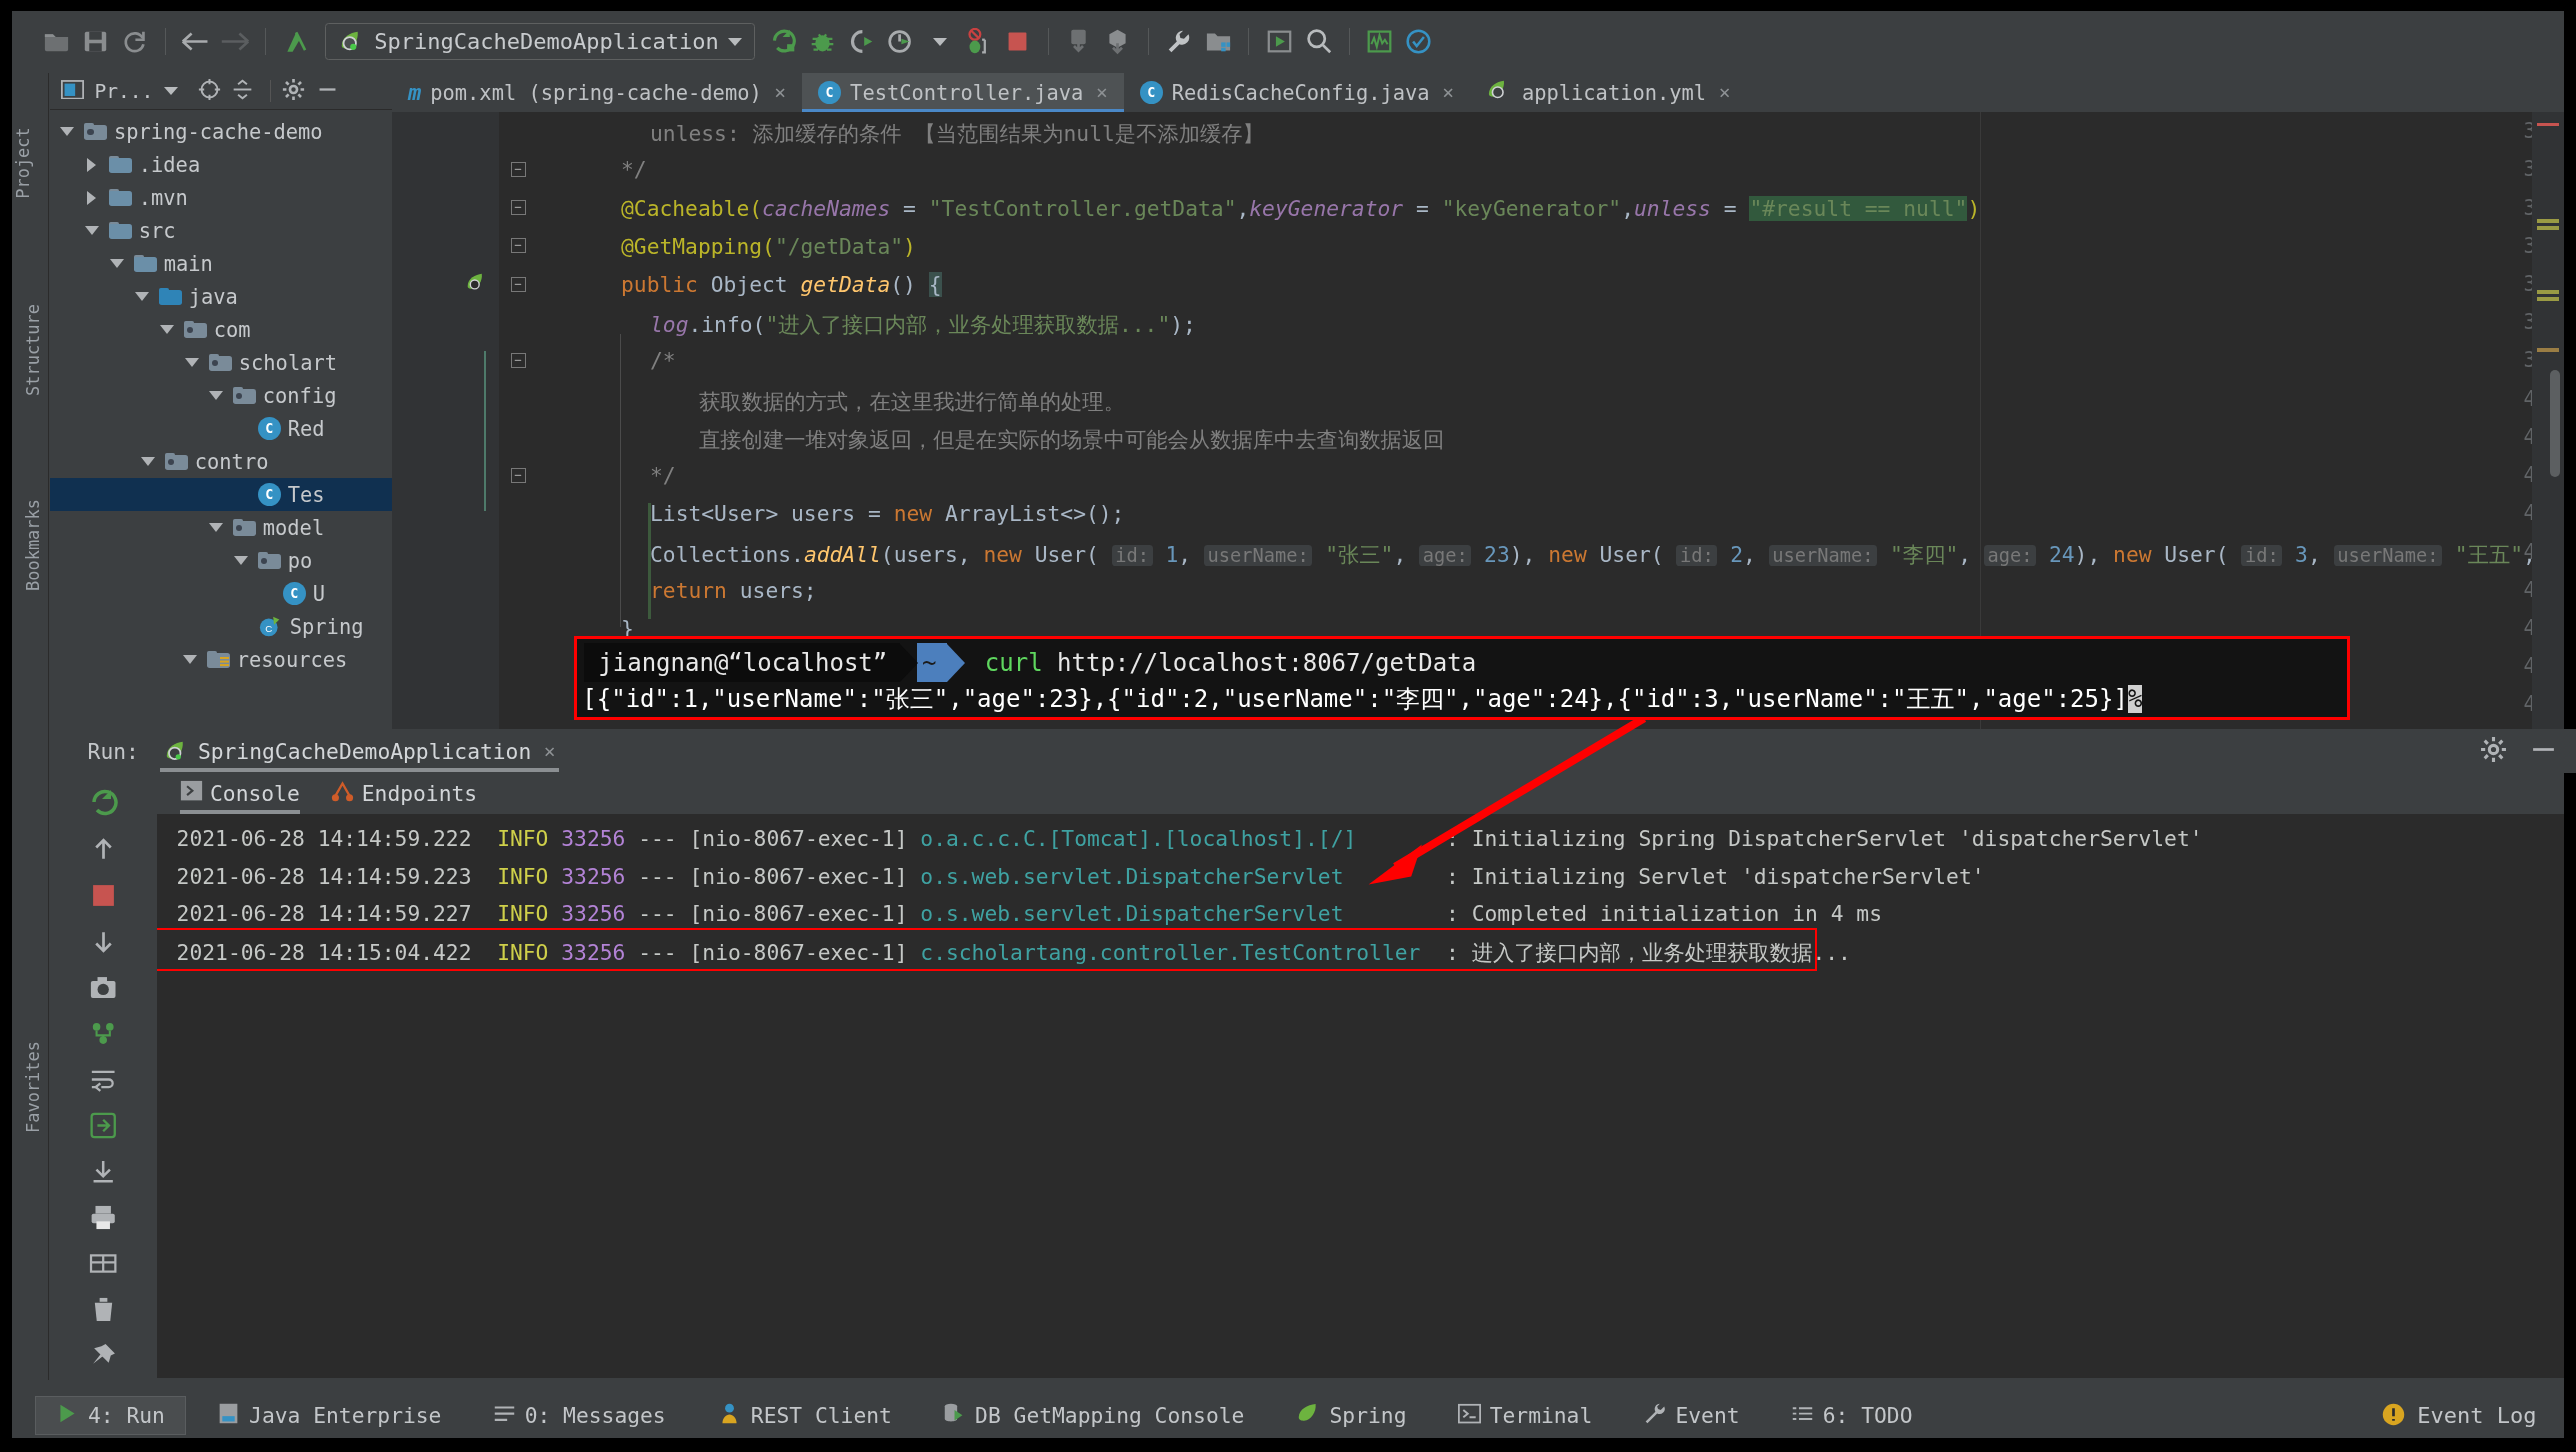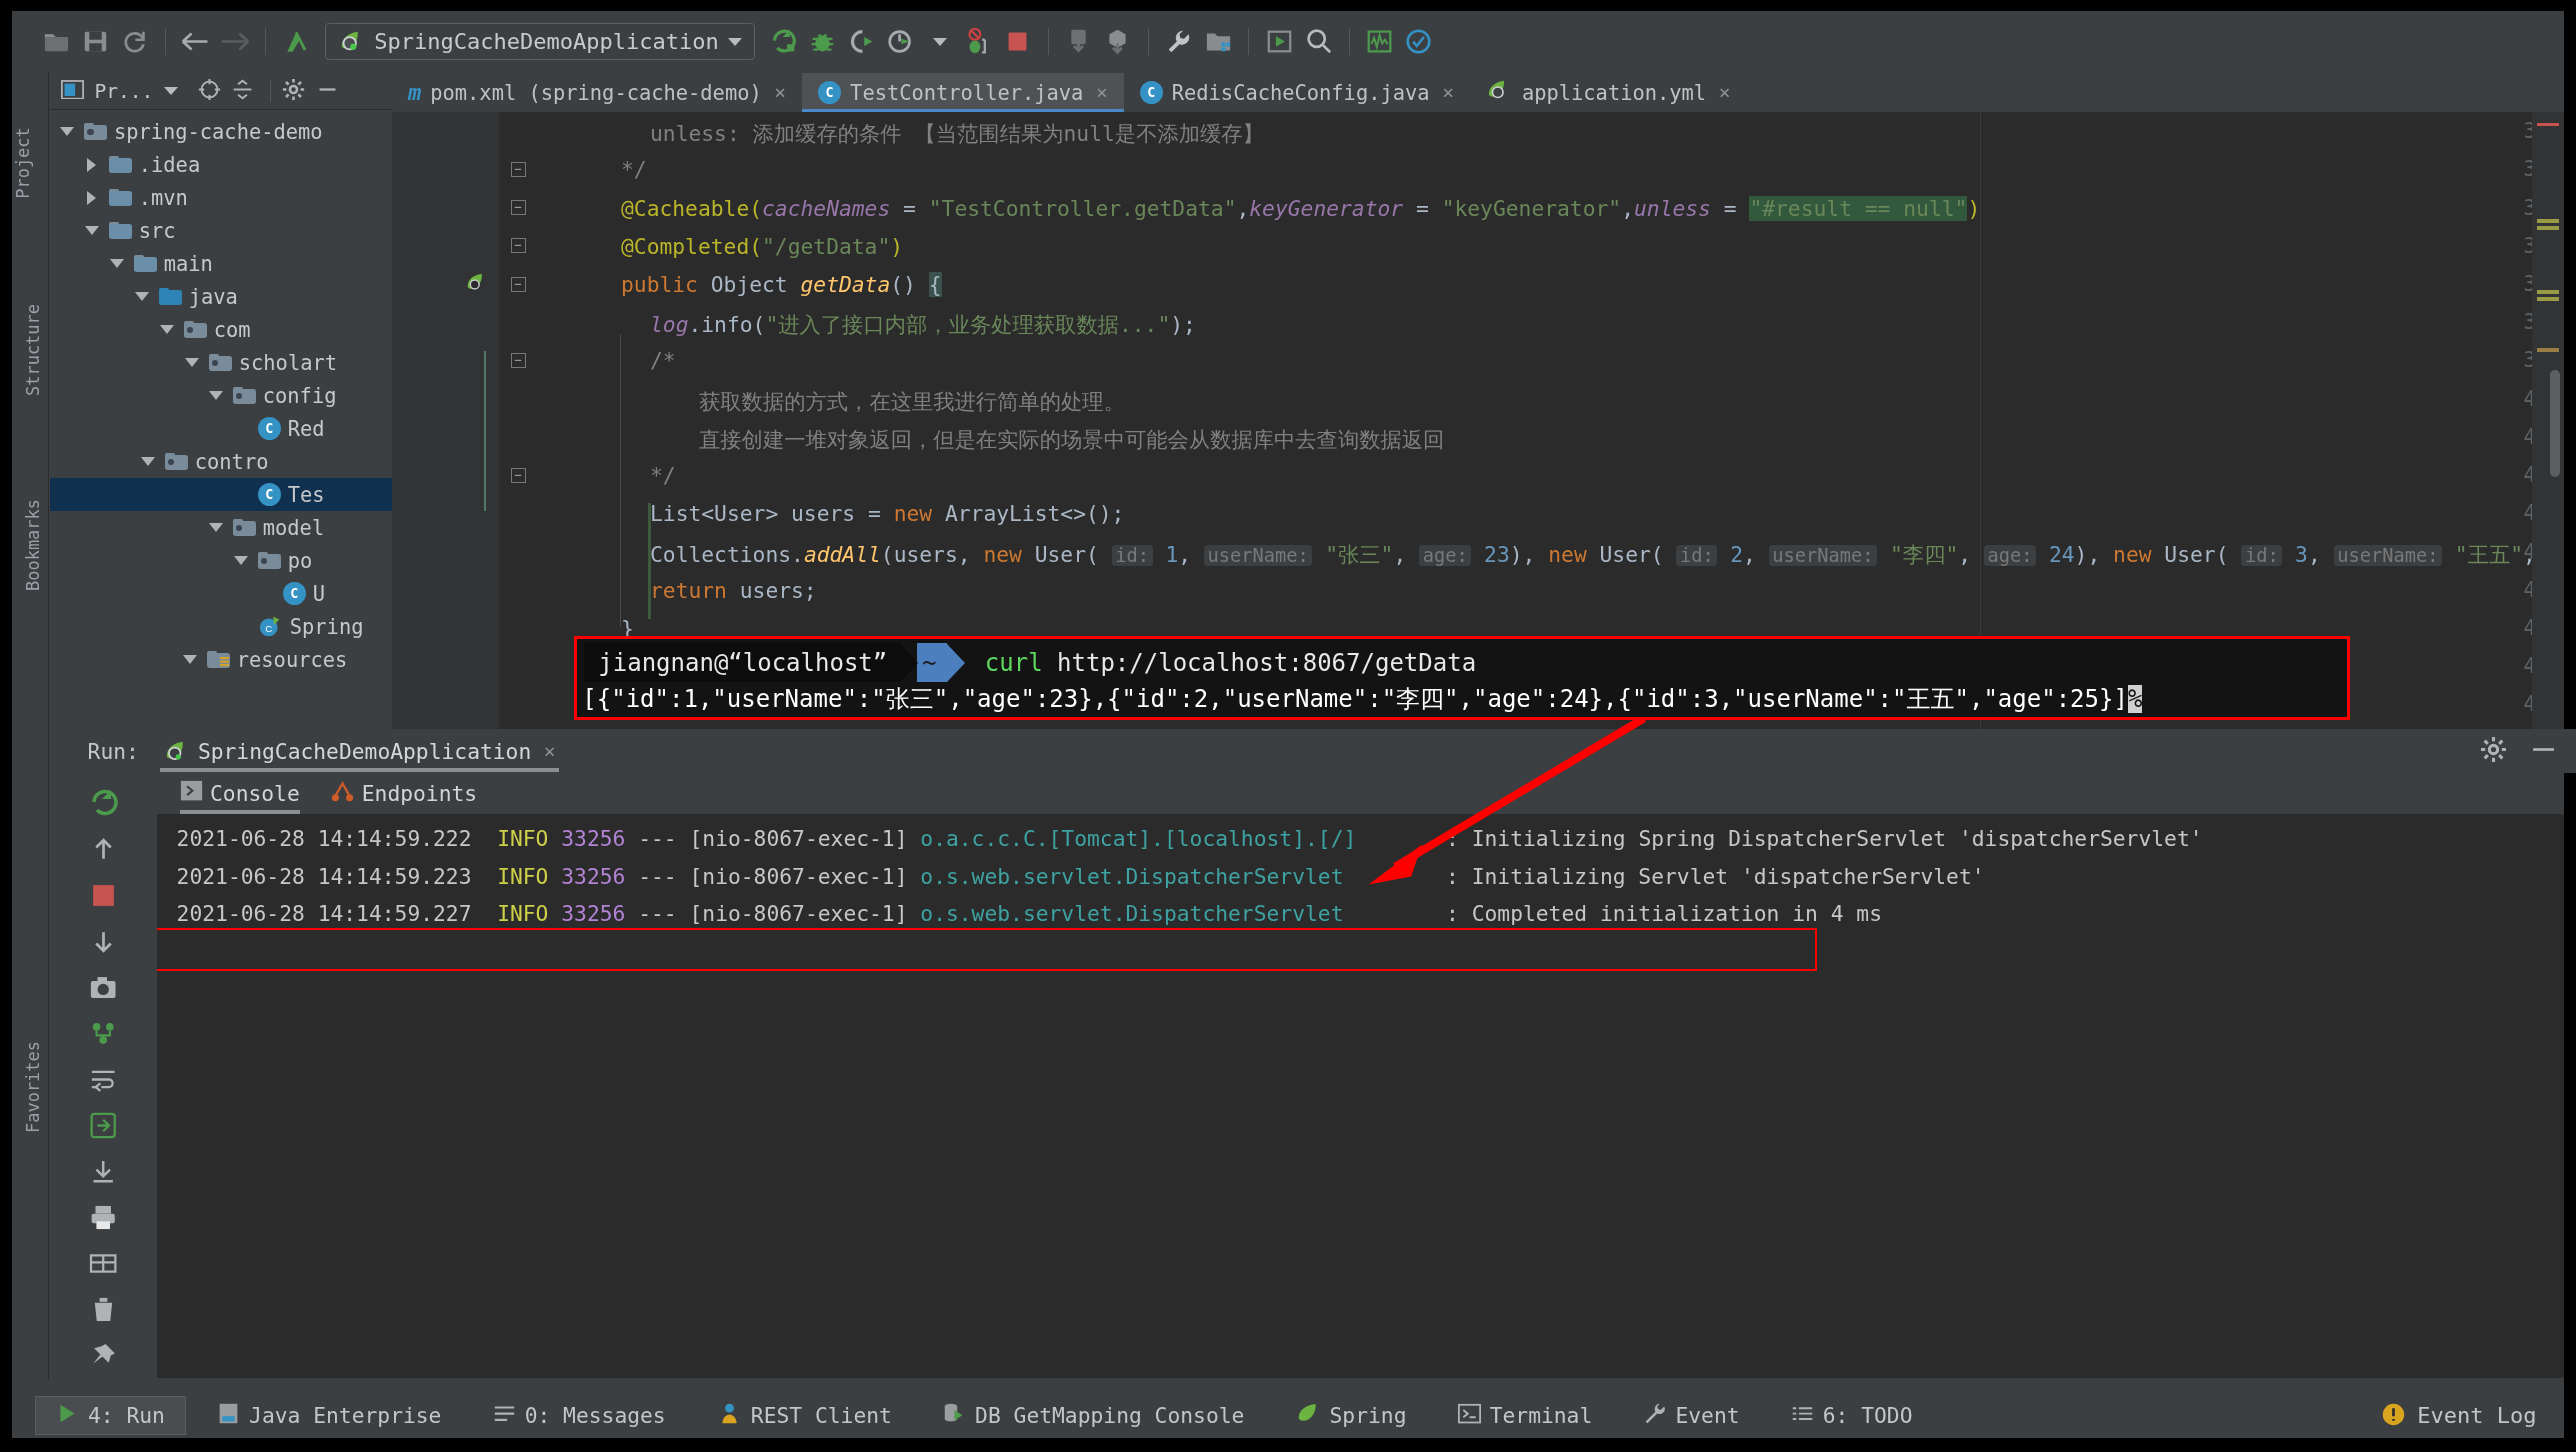--- a/index.html
+++ b/index.html
@@ -660,21 +660,21 @@
           <path d="M3 16C3 7 12 3 19 2c1 8-4 16-11 17-3 0-5-1-5-3z" fill="#6db33f"></path>
           <circle cx="11" cy="14" r="5" fill="#2b2b2b" stroke="#cfd2d4" stroke-width="1.6"></circle>
         </svg>
     </div>
 
     <div class="code-line" style="top:7.1px; left:258px;"><span class="c">unless: 添加缓存的条件 【当范围结果为null是不添加缓存】</span></div>
     <div class="code-line" style="top:45px; left:229px;"><span class="c">*/</span></div>
 
     <div class="code-line" style="top:84px; left:229px;"><span class="an">@Cacheable(</span><span class="f">cacheNames</span> = <span class="s">"TestController.getData"</span>,<span class="f">keyGenerator</span> = <span class="s">"keyGenerator"</span>,<span class="f">unless</span> = <span class="s res-hl">"#result == null"</span><span class="an">)</span></div>
 
-    <div class="code-line" style="top:122px; left:229px;"><span class="an">@Completed(</span><span class="s">"/getData"</span><span class="an">)</span></div>
+    <div class="code-line" style="top:122px; left:229px;"><span class="an">@GetMapping(</span><span class="s">"/getData"</span><span class="an">)</span></div>
 
     <div class="code-line" style="top:160px; left:229px;"><span class="k">public</span> Object <span class="mi">getData</span>() <span class="brace-hl">{</span></div>
 
     <div class="code-line" style="top:198px; left:258px;"><span class="f">log</span>.info(<span class="s">"进入了接口内部，业务处理获取数据..."</span>);</div>
 
     <div class="code-line" style="top:236px; left:258px;"><span class="c">/*</span></div>
     <div class="code-line" style="top:275px; left:307px;"><span class="c">获取数据的方式，在这里我进行简单的处理。</span></div>
     <div class="code-line" style="top:313px; left:307px;"><span class="c">直接创建一堆对象返回，但是在实际的场景中可能会从数据库中去查询数据返回</span></div>
     <div class="code-line" style="top:351px; left:258px;"><span class="c">*/</span></div>
 
@@ -841,20 +841,21 @@
         </div>
       </div>
 
     <div class="console">
       <div class="log-line" style="top:12.4px;"><span>2021-06-28 14:14:59.222</span>  <span class="lg-info">INFO</span> <span class="lg-pid">33256</span> <span>---</span> <span>[nio-8067-exec-1]</span> <span class="lg-cls">o.a.c.c.C.[Tomcat].[localhost].[/]</span>       <span>:</span> <span>Initializing Spring DispatcherServlet 'dispatcherServlet'</span></div>
 
       <div class="log-line" style="top:50px;"><span>2021-06-28 14:14:59.223</span>  <span class="lg-info">INFO</span> <span class="lg-pid">33256</span> <span>---</span> <span>[nio-8067-exec-1]</span> <span class="lg-cls">o.s.web.servlet.DispatcherServlet</span>        <span>:</span> <span>Initializing Servlet 'dispatcherServlet'</span></div>
 
       <div class="log-line" style="top:87px;"><span>2021-06-28 14:14:59.227</span>  <span class="lg-info">INFO</span> <span class="lg-pid">33256</span> <span>---</span> <span>[nio-8067-exec-1]</span> <span class="lg-cls">o.s.web.servlet.DispatcherServlet</span>        <span>:</span> <span>Completed initialization in 4 ms</span></div>
 
+      <div class="log-line" style="top:124px;"><span>2021-06-28 14:15:04.422</span>  <span class="lg-info">INFO</span> <span class="lg-pid">33256</span> <span>---</span> <span>[nio-8067-exec-1]</span> <span class="lg-cls">c.scholartang.controller.TestController</span>  <span>:</span> <span>进入了接口内部，业务处理获取数据...</span></div>
 
       <div class="highlight-box" style="left:-10.7px; top:114px; width:1671px; height:43px;"></div>
     </div>
   </div>
 
   <div class="statusbar" id="statusbar">
       <div class="sb-item boxed">
         <span><svg width="23" height="23" viewBox="0 0 26 26">
             <path d="M5 3l16 10L5 23z" fill="#4c9a4c"></path>
           </svg></span>

